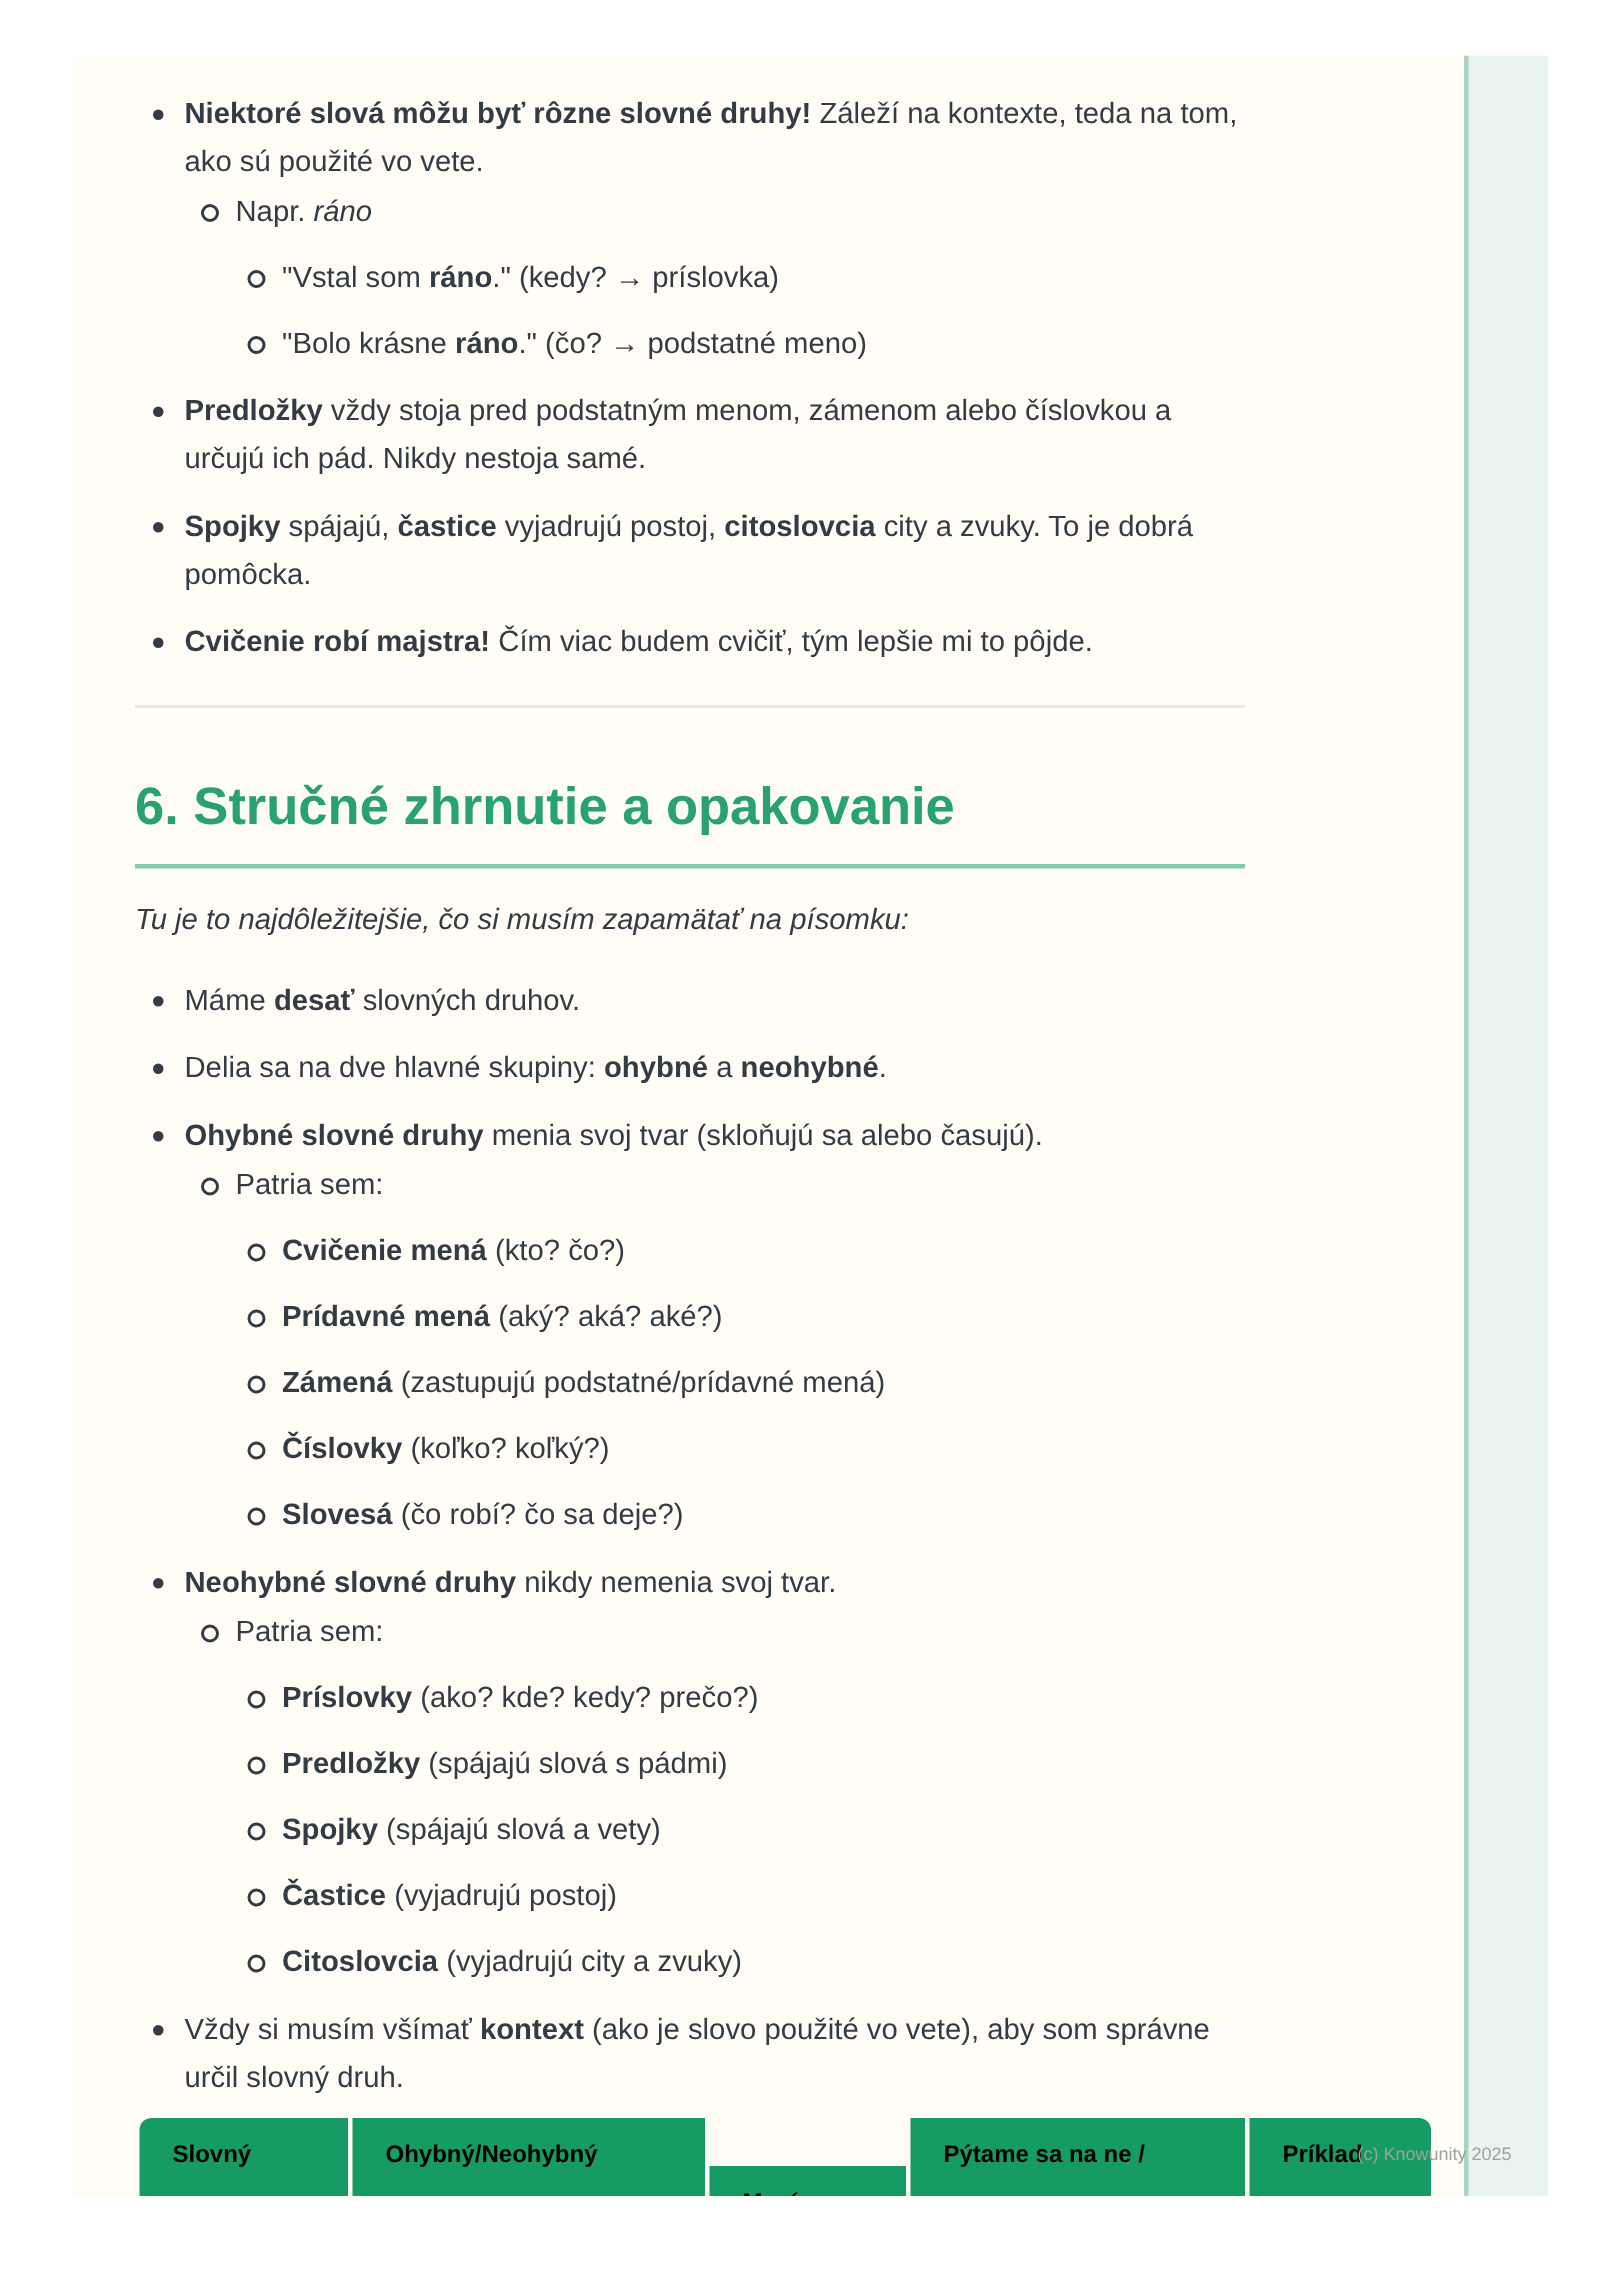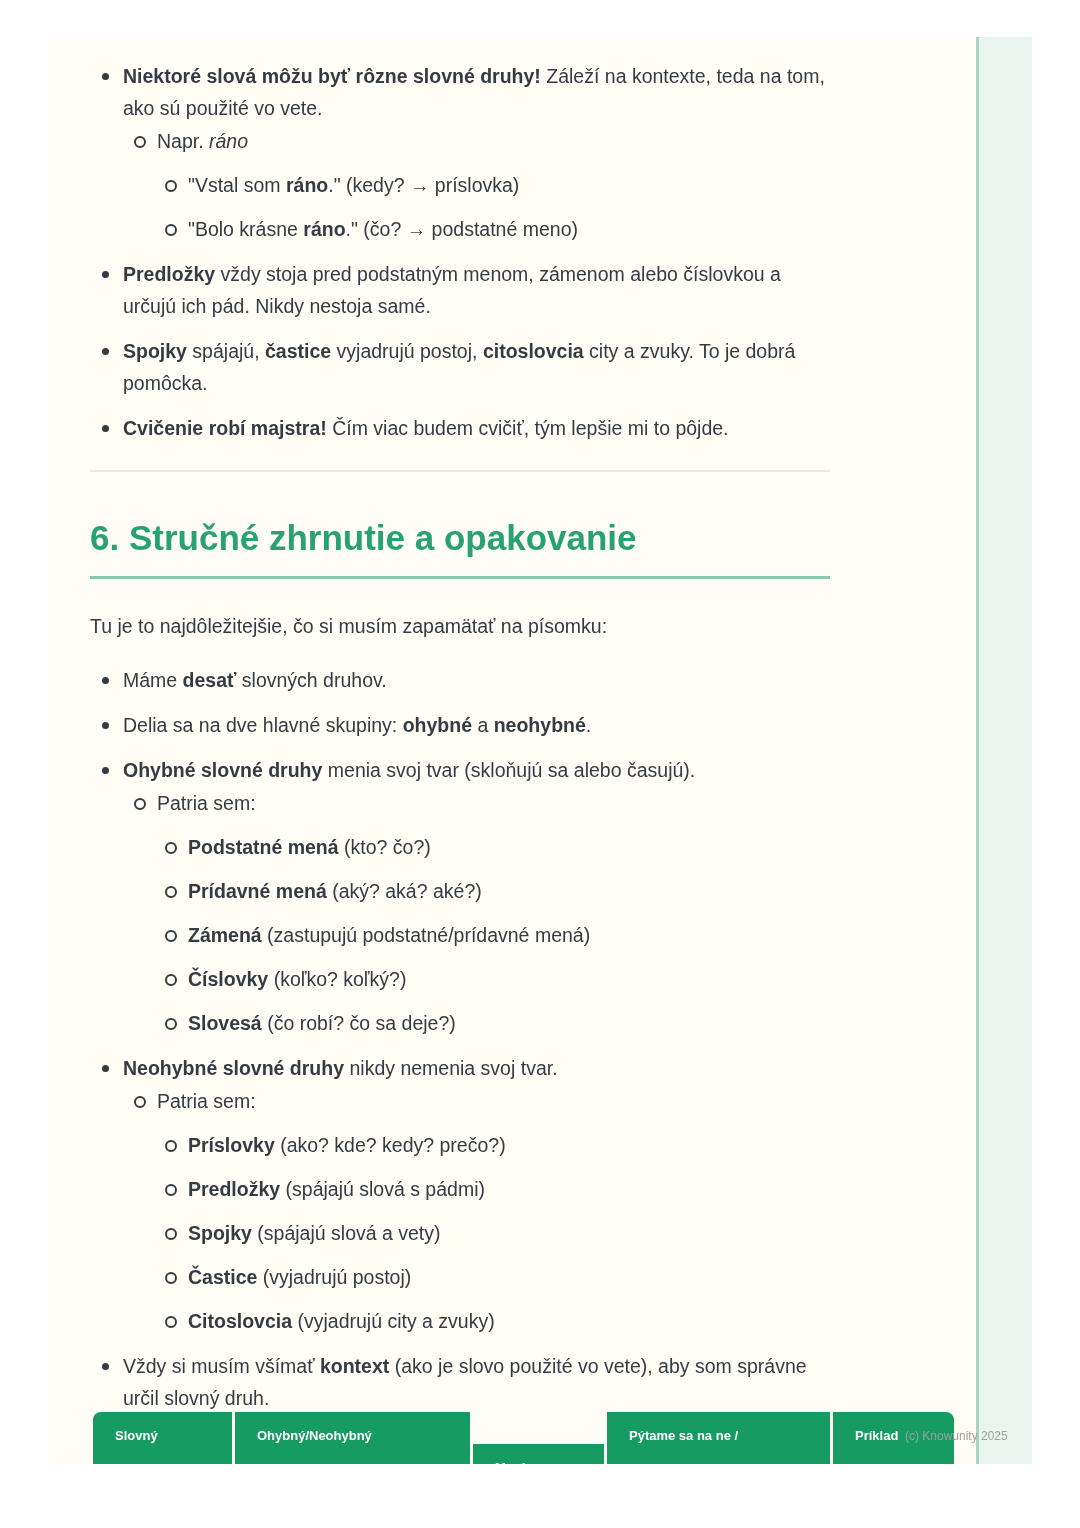--- a/index.html
+++ b/index.html
@@ -28,27 +28,27 @@
   .l3{padding-left:98px;margin-top:12px;}
   .marker{position:absolute;border-radius:50%;}
   .m1{left:12px;top:13px;width:7px;height:7px;background:#333b44;}
   .m2{left:44px;top:11px;width:8px;height:8px;border:2px solid #333b44;background:transparent;}
   .m3{left:75px;top:11px;width:8px;height:8px;border:2px solid #333b44;background:transparent;}
   .divider{height:2px;background:#e8e8e5;margin-top:26px;width:740px;}
   h1.heading{
     margin:44px 0 16px 0;font-size:35px;line-height:44px;font-weight:700;color:#28a36f;
   }
   .heading-underline{height:3px;background:#84cba9;margin-top:13px;width:740px;}
-  .intro{margin-top:31px;}
+  .intro{margin-top:18px;font-style:italic;}
   .summary{margin-top:22px;}
   .table-row{
     position:absolute;left:45px;top:1375px;display:flex;height:100px;
   }
   .th{
-    background:#169b63;color:#ffffff;font-weight:700;font-size:13px;
+    background:#169b63;color:#000000;font-weight:700;font-size:16px;
     padding:16px 0 0 22px;box-sizing:border-box;margin-right:3px;
   }
   .th:first-child{border-top-left-radius:8px;}
   .th:last-child{border-top-right-radius:8px;margin-right:0;}
   .watermark{
     position:absolute;left:857px;top:1392px;font-size:12px;color:#9ba39f;z-index:5;
   }
 </style>
 </head>
 <body>
@@ -74,21 +74,21 @@
     <h1 class="heading">6. Stručné zhrnutie a opakovanie</h1>
     <div class="heading-underline"></div>
 
     <p class="intro">Tu je to najdôležitejšie, čo si musím zapamätať na písomku:</p>
 
     <div class="summary">
         <div class="li l1"><span class="marker m1"></span><span class="txt">Máme <b>desať</b> slovných druhov.</span></div>
         <div class="li l1"><span class="marker m1"></span><span class="txt">Delia sa na dve hlavné skupiny: <b>ohybné</b> a <b>neohybné</b>.</span></div>
         <div class="li l1"><span class="marker m1"></span><span class="txt"><b>Ohybné slovné druhy</b> menia svoj tvar (skloňujú sa alebo časujú).</span></div>
         <div class="li l2"><span class="marker m2"></span><span class="txt">Patria sem:</span></div>
-        <div class="li l3"><span class="marker m3"></span><span class="txt"><b>Podstatné mená</b> (kto? čo?)</span></div>
+        <div class="li l3"><span class="marker m3"></span><span class="txt"><b>Cvičenie mená</b> (kto? čo?)</span></div>
         <div class="li l3"><span class="marker m3"></span><span class="txt"><b>Prídavné mená</b> (aký? aká? aké?)</span></div>
         <div class="li l3"><span class="marker m3"></span><span class="txt"><b>Zámená</b> (zastupujú podstatné/prídavné mená)</span></div>
         <div class="li l3"><span class="marker m3"></span><span class="txt"><b>Číslovky</b> (koľko? koľký?)</span></div>
         <div class="li l3"><span class="marker m3"></span><span class="txt"><b>Slovesá</b> (čo robí? čo sa deje?)</span></div>
         <div class="li l1"><span class="marker m1"></span><span class="txt"><b>Neohybné slovné druhy</b> nikdy nemenia svoj tvar.</span></div>
         <div class="li l2"><span class="marker m2"></span><span class="txt">Patria sem:</span></div>
         <div class="li l3"><span class="marker m3"></span><span class="txt"><b>Príslovky</b> (ako? kde? kedy? prečo?)</span></div>
         <div class="li l3"><span class="marker m3"></span><span class="txt"><b>Predložky</b> (spájajú slová s pádmi)</span></div>
         <div class="li l3"><span class="marker m3"></span><span class="txt"><b>Spojky</b> (spájajú slová a vety)</span></div>
         <div class="li l3"><span class="marker m3"></span><span class="txt"><b>Častice</b> (vyjadrujú postoj)</span></div>

